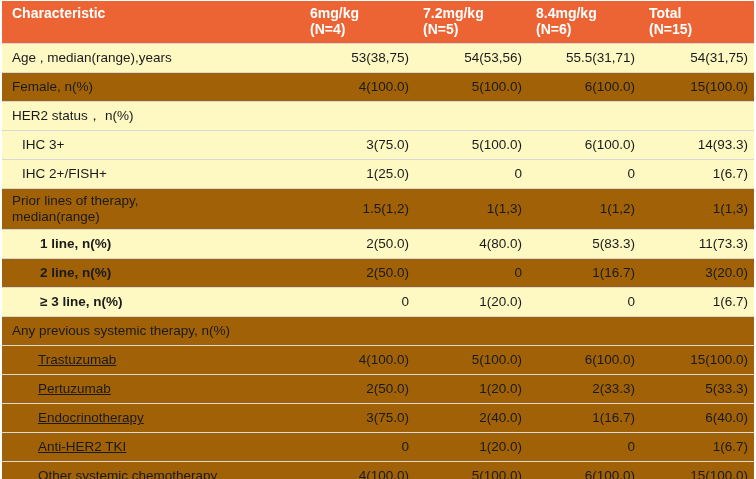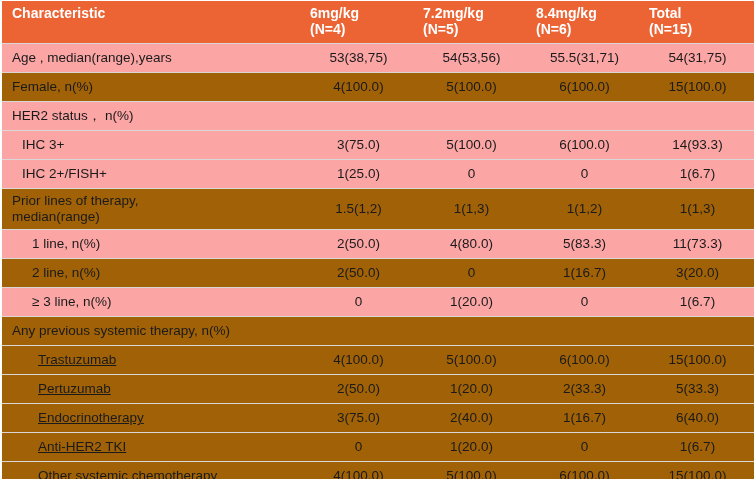--- a/index.html
+++ b/index.html
@@ -48,35 +48,35 @@
     text-align: left;
   }
   tbody td {
     padding: 3px 6px;
     line-height: 1.18;
     border-top: 1px solid #d8d8d8;
     vertical-align: middle;
     height: 22px;
   }
   tbody tr.shade td {
-    background: #fca5a5;
+    background: #fef9c3;
   }
   tbody tr.plain td {
     background: #a16207;
   }
   tbody td.label {
     text-align: left;
     padding-left: 10px;
     white-space: pre-line;
   }
   tbody td.label.ind1 { padding-left: 20px; }
-  tbody td.label.ind2 { padding-left: 30px; }
+  tbody td.label.ind2 { padding-left: 38px; font-weight: bold; }
   tbody td.label.ind3 { padding-left: 36px; text-decoration: underline; }
   tbody td.val {
-    text-align: center;
+    text-align: right;
   }
   tbody tr.tall td { height: 34px; }
   tbody tr:last-child td { border-bottom: 1px solid #d8d8d8; }
 </style>
 </head>
 <body>
 
 <div id="table-wrap">
   <table class="data-table">
     <colgroup>

